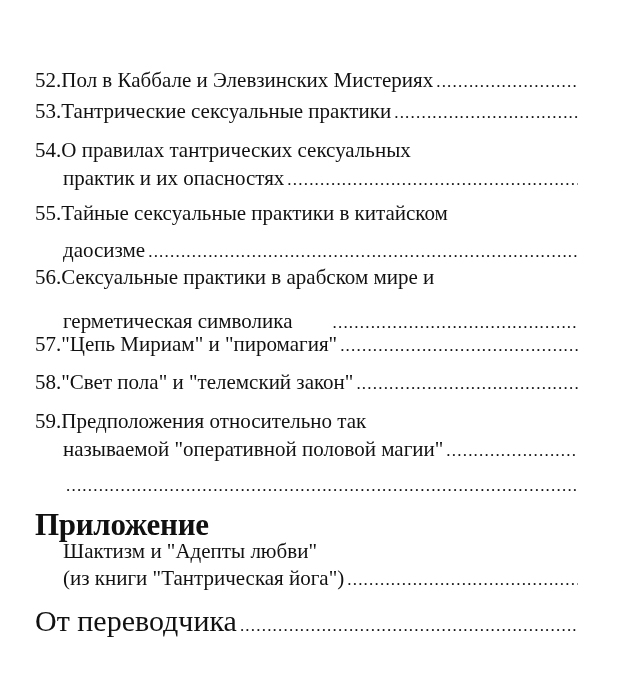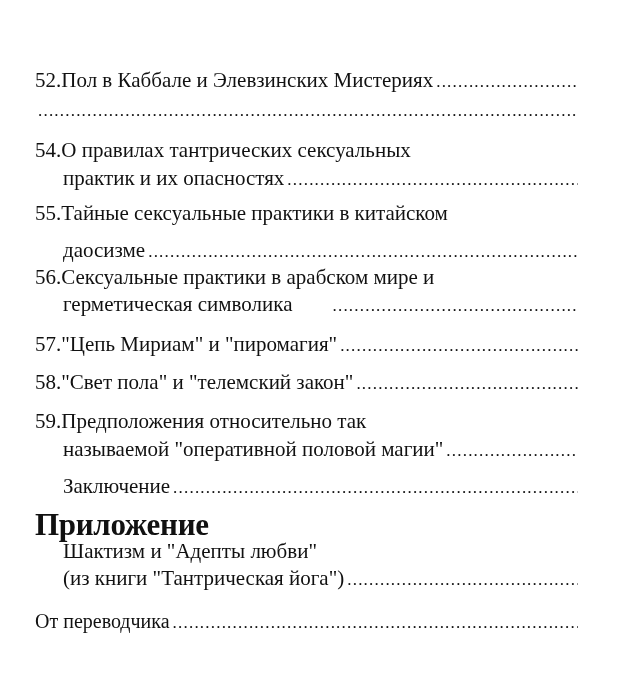--- a/index.html
+++ b/index.html
@@ -29,21 +29,21 @@
       line-height: 26px;
       white-space: nowrap;
       display: flex;
       align-items: baseline;
     }
     .line.indent {
       left: 63px;
       width: 515px;
     }
     .line.big {
-      font-size: 20px;
+      font-size: 30px;
       line-height: 30px;
     }
     .line.heading {
       font-weight: bold;
       font-size: 31px;
       line-height: 28px;
       letter-spacing: -0.3px;
     }
     .line .txt {
       flex: 0 0 auto;
@@ -63,20 +63,21 @@
 <body>
 
 <div class="toc">
 
   <div class="line" style="top:67px;">
     <span class="txt">52.Пол в Каббале и Элевзинских Мистериях</span>
     <span class="leader"></span>
   </div>
 
   <div class="line" style="top:98px;">
+    <span class="txt">53.Тантрические сексуальные практики</span>
     <span class="leader"></span>
   </div>
 
   <div class="line" style="top:137px;">
     <span class="txt">54.О правилах тантрических сексуальных</span>
   </div>
   <div class="line indent" style="top:165px;">
     <span class="txt">практик и их опасностях</span>
     <span class="leader"></span>
   </div>
@@ -85,21 +86,21 @@
     <span class="txt">55.Тайные сексуальные практики в китайском</span>
   </div>
   <div class="line indent" style="top:237px;">
     <span class="txt">даосизме</span>
     <span class="leader"></span>
   </div>
 
   <div class="line" style="top:264px;">
     <span class="txt">56.Сексуальные практики в арабском мире и</span>
   </div>
-  <div class="line indent" style="top:291px;gap:37px;">
+  <div class="line indent" style="top:308px;gap:37px;">
     <span class="txt">герметическая символика</span>
     <span class="leader"></span>
   </div>
 
   <div class="line" style="top:331px;">
     <span class="txt">57."Цепь Мириам" и "пиромагия"</span>
     <span class="leader"></span>
   </div>
 
   <div class="line" style="top:369px;">
@@ -109,21 +110,20 @@
 
   <div class="line" style="top:408px;">
     <span class="txt">59.Предположения относительно так</span>
   </div>
   <div class="line indent" style="top:436px;">
     <span class="txt">называемой "оперативной половой магии"</span>
     <span class="leader"></span>
   </div>
 
   <div class="line indent" style="top:473px;">
-    <span class="txt">Заключение</span>
     <span class="leader"></span>
   </div>
 
   <div class="line heading" style="top:511px;">
     <span class="txt">Приложение</span>
   </div>
 
   <div class="line indent" style="top:538px;">
     <span class="txt">Шактизм и "Адепты любви"</span>
   </div>

